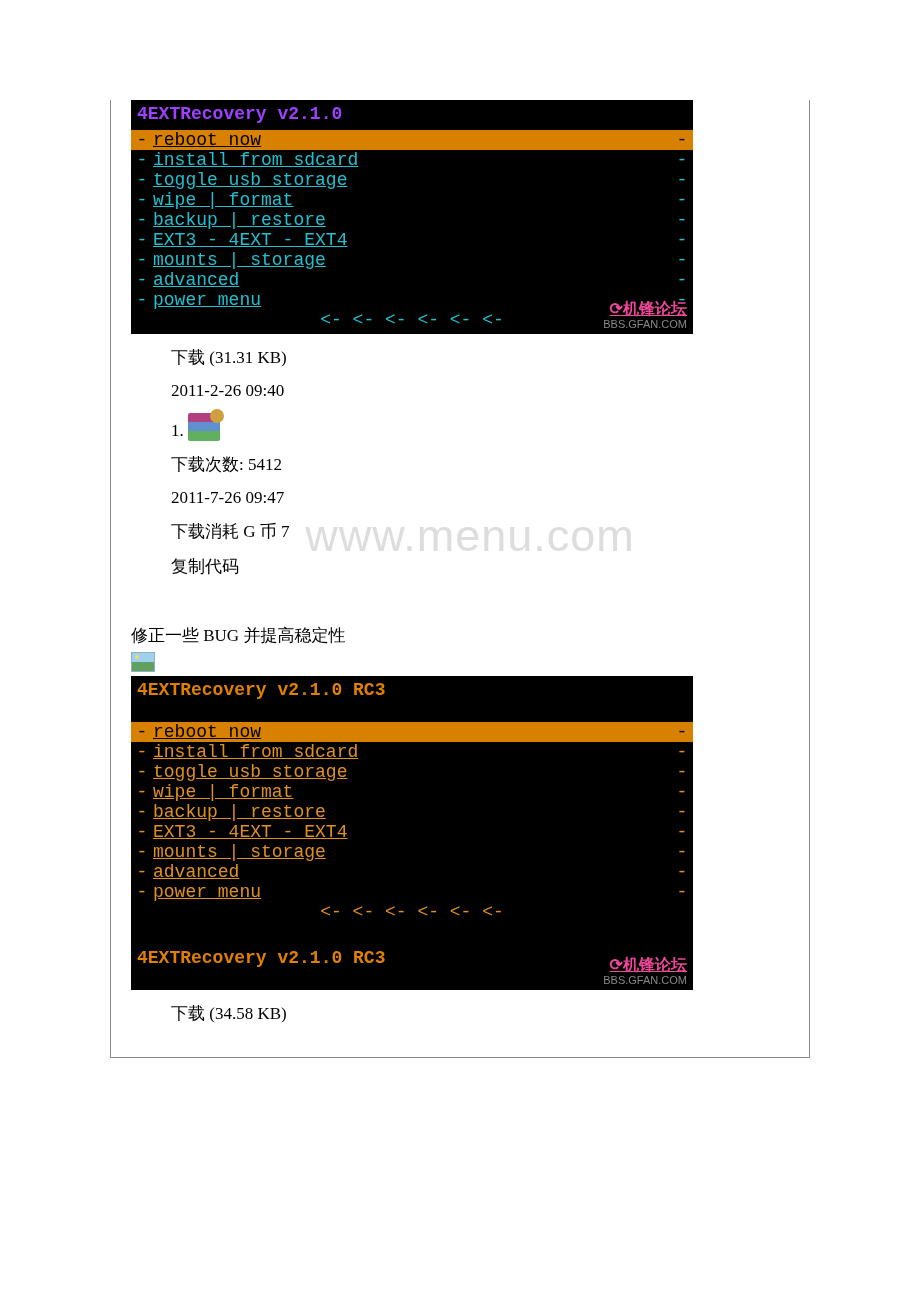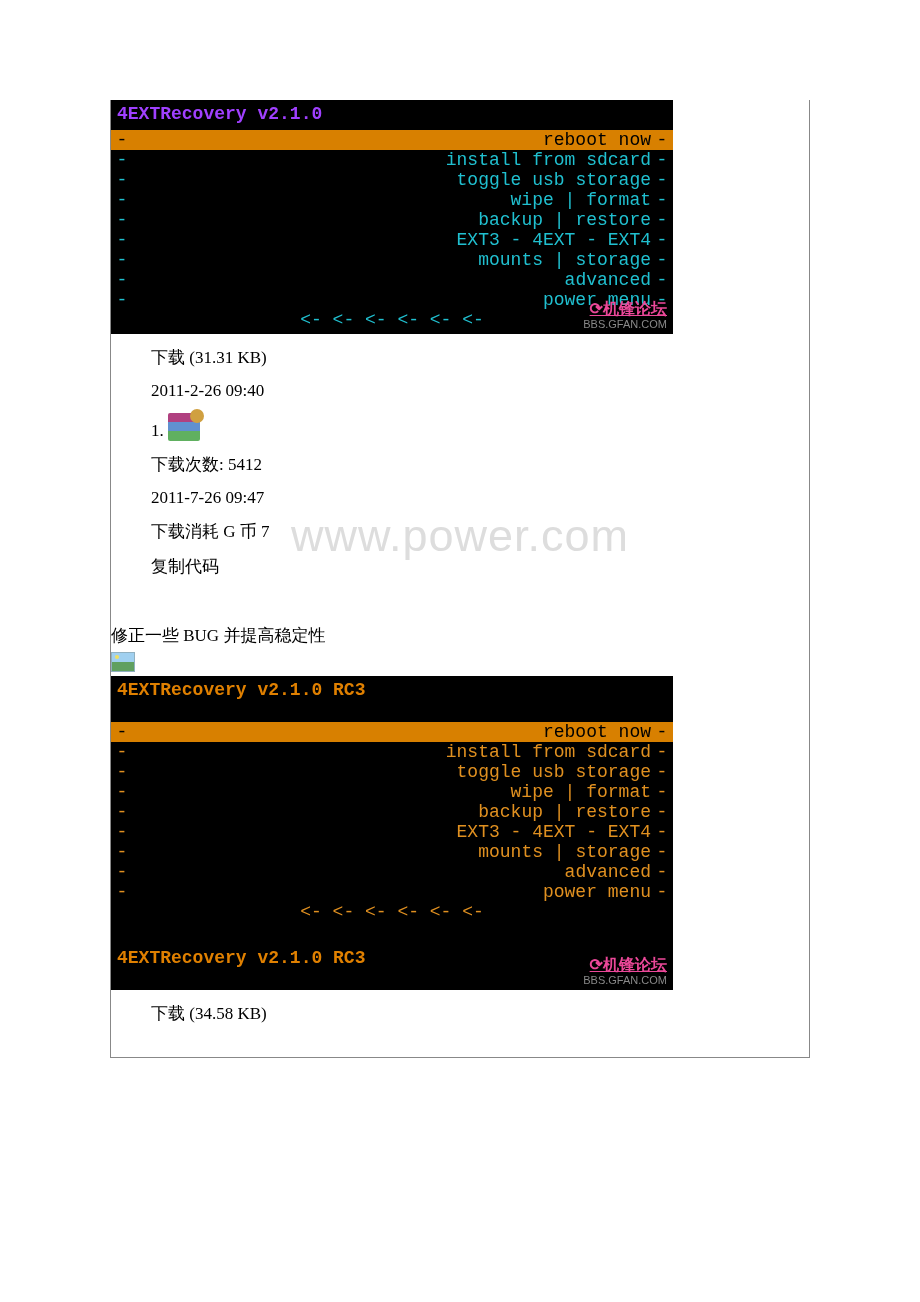--- a/index.html
+++ b/index.html
@@ -13,20 +13,21 @@
   }
   .page {
     width: 920px;
     box-sizing: border-box;
     padding: 100px 110px 60px 110px;
   }
   .content-box {
     border: 1px solid #888;
     border-top: none;
     padding-bottom: 20px;
+    padding-left: 20px;
   }
   .recov {
     background: #000;
     color: #fff;
     font-family: "Courier New", monospace;
     font-size: 18px;
     position: relative;
     width: 562px;
     margin-left: 0;
   }
@@ -41,21 +42,22 @@
     align-items: center;
     height: 20px;
   }
   .dash {
     width: 22px;
     text-align: center;
     color: inherit;
   }
   .mid {
     flex: 1;
-    text-align: right;
+    text-align: left;
+    text-decoration: underline;
   }
   .hl-orange { background: #d88000; color: #000; }
   .c-cyan   { color: #20c0d0; }
   .c-orange { color: #e09020; }
   .arrows {
     text-align: center;
     padding-bottom: 4px;
   }
   .footer-line {
     padding: 6px 6px 2px 6px;
@@ -197,21 +199,21 @@
 
     <div class="list-num">
       <span>1.</span>
       <span class="zip-icon"><span class="book"></span><span class="clip"></span></span>
     </div>
 
     <div class="body-text">下载次数: 5412</div>
     <div class="body-text">2011-7-26 09:47</div>
 
     <div class="rel">
-      <div class="watermark" style="top:-10px;">www.power.com</div>
+      <div class="watermark" style="top:-10px;">www.menu.com</div>
       <div class="body-text">下载消耗 G 币 7</div>
       <div class="body-text">复制代码</div>
     </div>
 
     <div style="height:30px"></div>
 
     <div class="body-text-noind">修正一些 BUG 并提高稳定性</div>
     <div class="body-text-noind"><span class="img-placeholder"></span></div>
 
     <div class="recov" style="margin-top:4px;">

